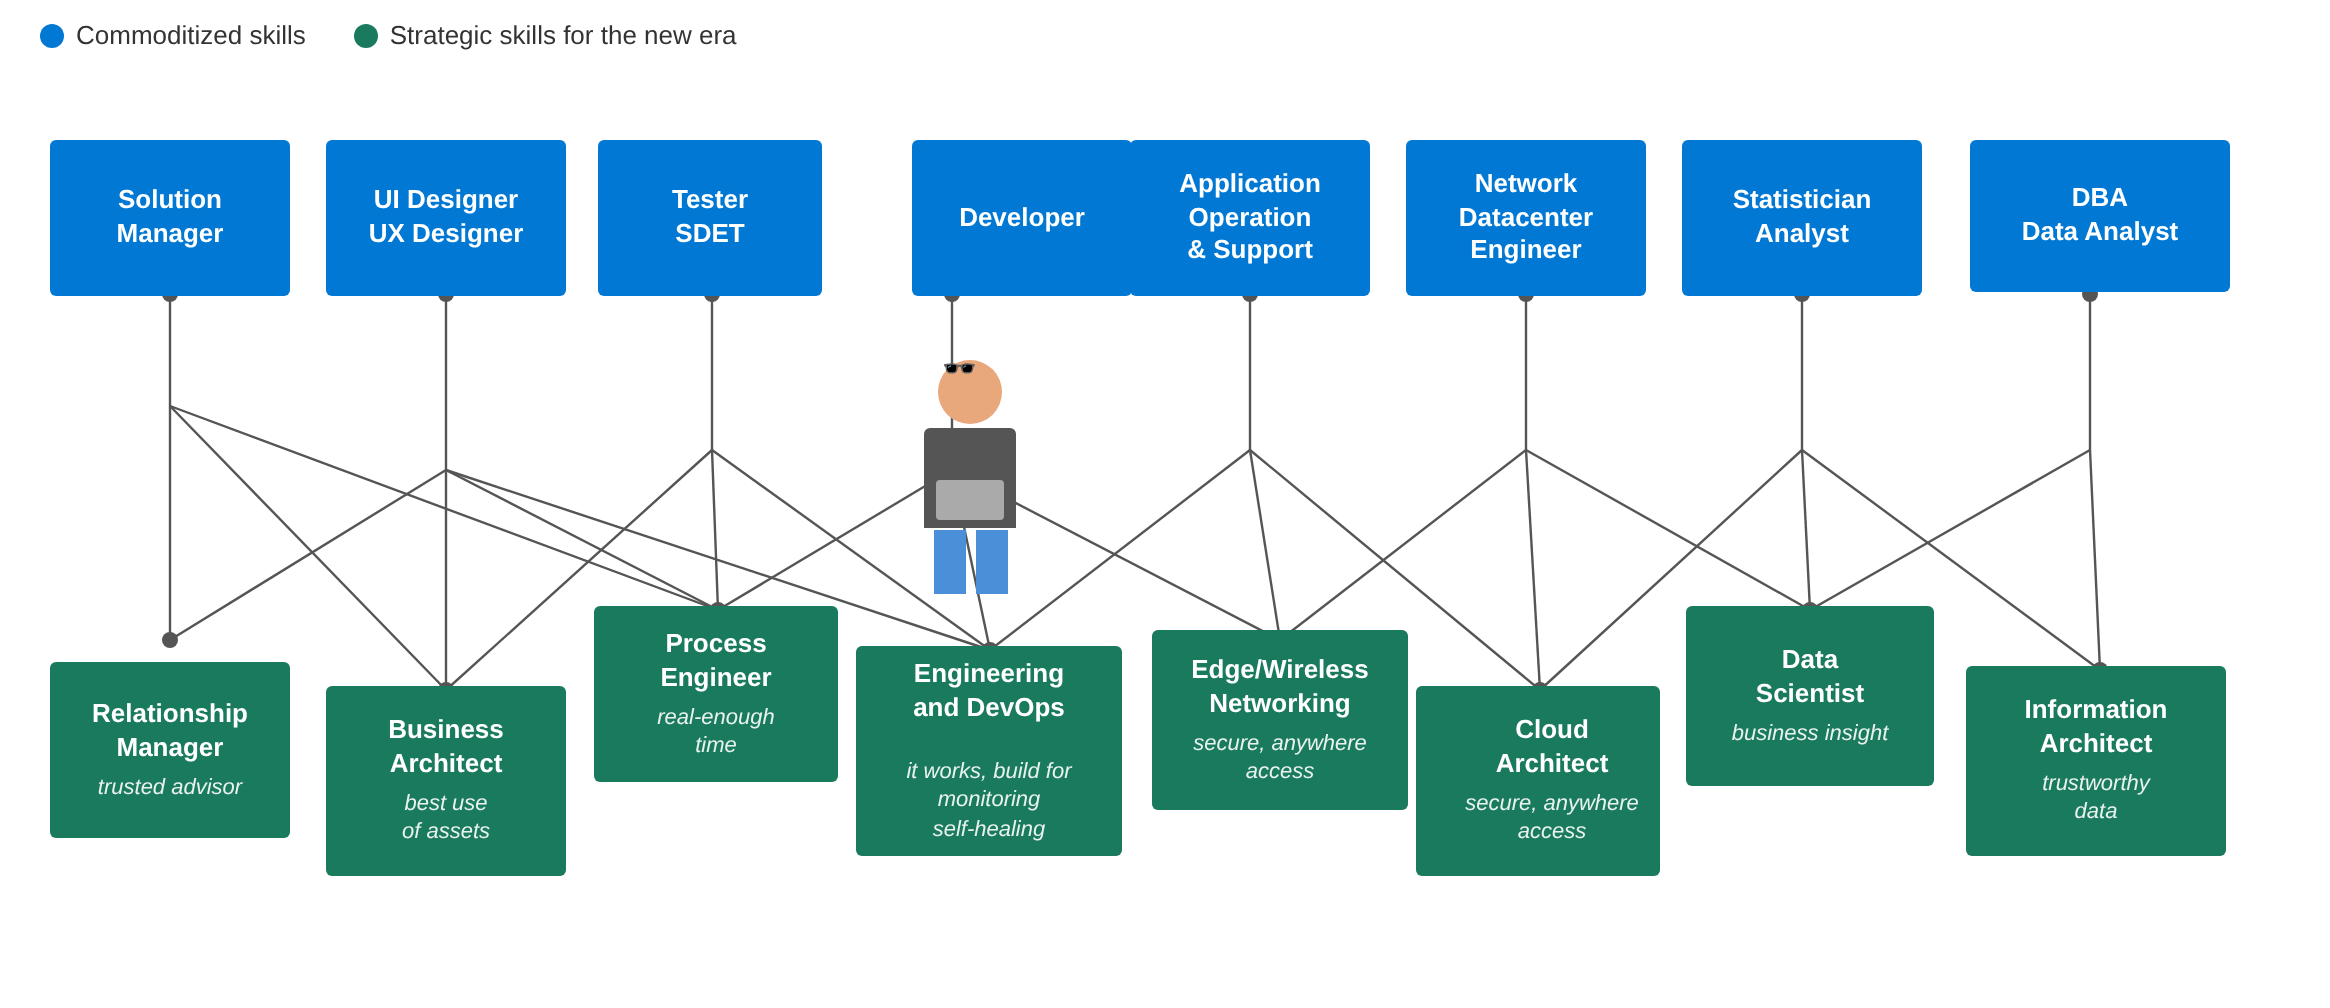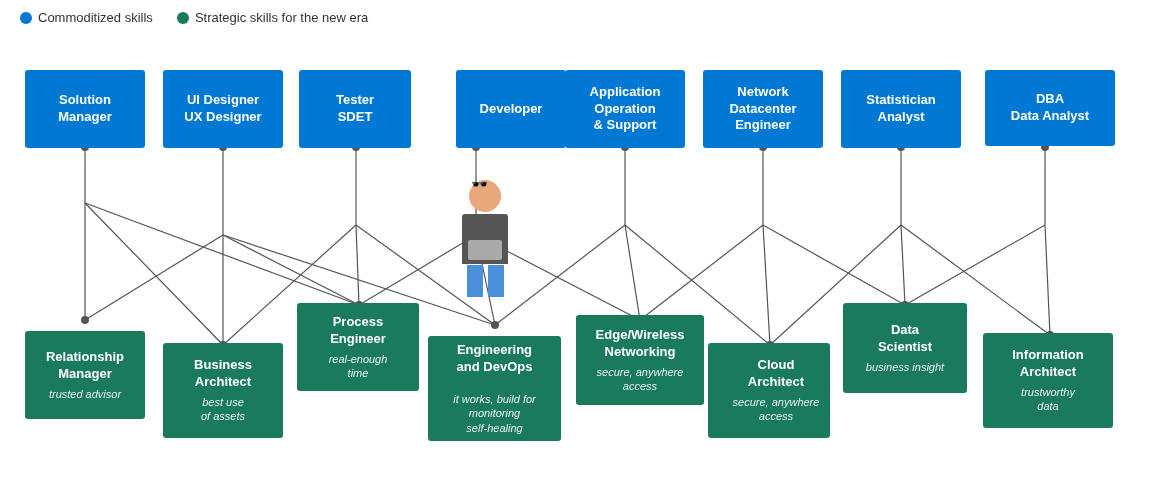--- a/index.html
+++ b/index.html
@@ -226,21 +226,21 @@
   <div class="box green-box" style="left:163px;top:308px;width:120px;height:95px;">
     <span class="box-title">Business<br>Architect</span>
     <span class="box-subtitle">best use<br>of assets</span>
   </div>
 
   <div class="box green-box" style="left:297px;top:268px;width:122px;height:88px;">
     <span class="box-title">Process<br>Engineer</span>
     <span class="box-subtitle">real-enough<br>time</span>
   </div>
 
-  <div class="box green-box" style="left:428px;top:301px;width:133px;height:105px;gap:12px;">
+  <div class="box green-box" style="left:428px;top:288px;width:133px;height:105px;gap:12px;">
     <span class="box-title">Engineering<br>and DevOps</span>
     <span class="box-subtitle">it works, build for<br>monitoring<br>self-healing</span>
   </div>
 
   <div class="box green-box" style="left:576px;top:280px;width:128px;height:90px;">
     <span class="box-title">Edge/Wireless<br>Networking</span>
     <span class="box-subtitle">secure, anywhere<br>access</span>
   </div>
 
   <div class="box green-box" style="left:708px;top:308px;width:122px;height:95px;padding-left:20px;">

